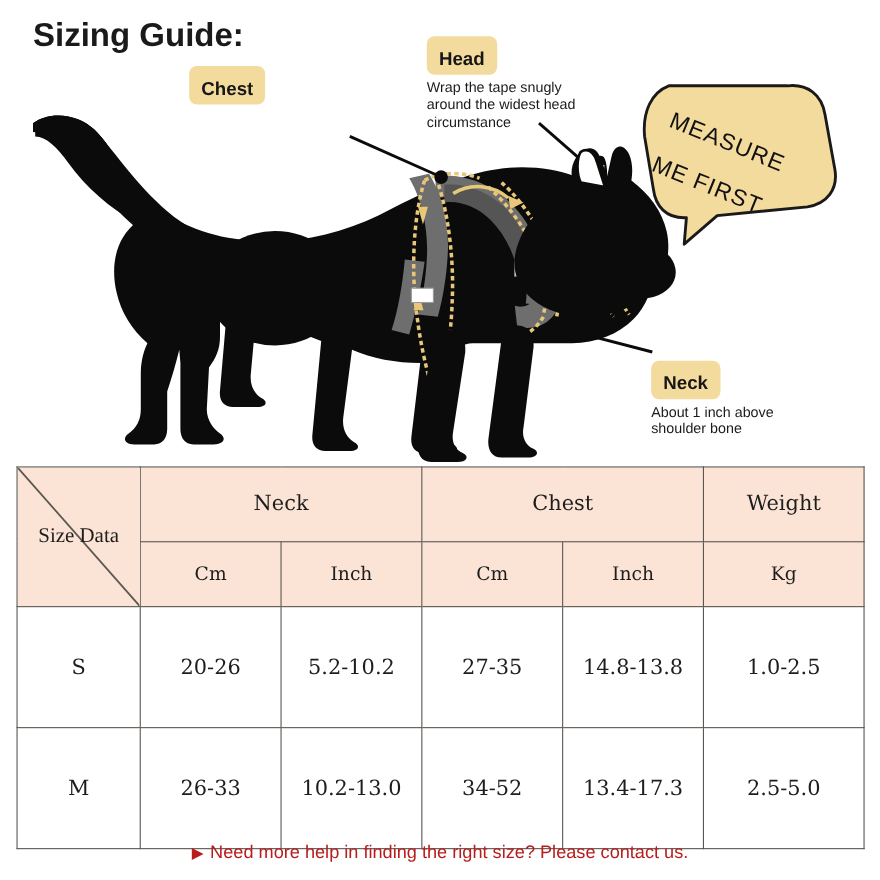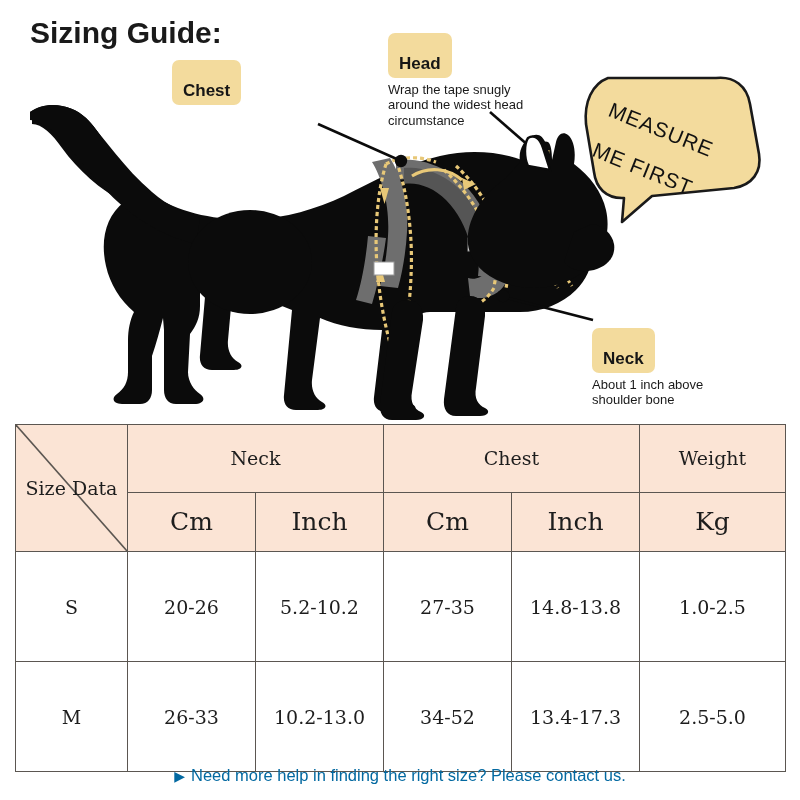--- a/index.html
+++ b/index.html
@@ -19,21 +19,21 @@
     font-size:30px; font-weight:bold; color:#1a1a1a;
     letter-spacing:0px;
   }
 
   
   .callout { position:absolute; }
   .badge {
     display:inline-block;
     background:#F3DB9D;
     border-radius:7px;
-    padding:21px 11px 4px 11px;
+    padding:11px 11px 4px 11px;
     font-size:17px; font-weight:bold; color:#161616;
     line-height:1.15;
   }
   .callout-desc {
     margin-top:4px;
     font-size:13px; color:#1a1a1a; line-height:1.22;
     white-space:pre-line;
   }
 
   #callout-chest { left:172px; top:60px; }
@@ -68,43 +68,44 @@
     border:1.5px solid #5b5651;
     text-align:center;
     vertical-align:middle;
     font-weight:normal;
     color:#1d1d1d;
   }
   #size-table thead td { background:#FBE4D5; }
   #size-table tbody td { background:#ffffff; }
 
   .th-group { height:66px; font-size:19px; }
-  .th-unit  { height:58px; font-size:25px; }
+  .th-unit  { height:58px; font-size:17px; }
   .corner-cell {
     position:relative;
     height:124px;
     font-size:19px;
     overflow:hidden;
   }
   .corner-cell .corner-label {
     position:relative; z-index:2;
     display:block;
     line-height:124px;
+    font-family:Liberation Serif, serif;
   }
   .corner-cell .diag {
     position:absolute; left:0; top:0; width:100%; height:100%;
     z-index:1;
   }
   #size-table tbody td { height:110px; font-size:19px; }
 
   
   #footer-note {
     position:absolute; left:0; top:766px; width:800px;
     text-align:center;
-    font-size:16.5px; color:#0369a1;
+    font-size:16.5px; color:#b91c1c;
     font-family:"Liberation Sans", sans-serif;
   }
   #footer-note .tri { font-size:14px; margin-right:6px; }
 </style>
 </head>
 <body>
 
 <div id="page">
 
   <div class="page-title">Sizing Guide:</div>

